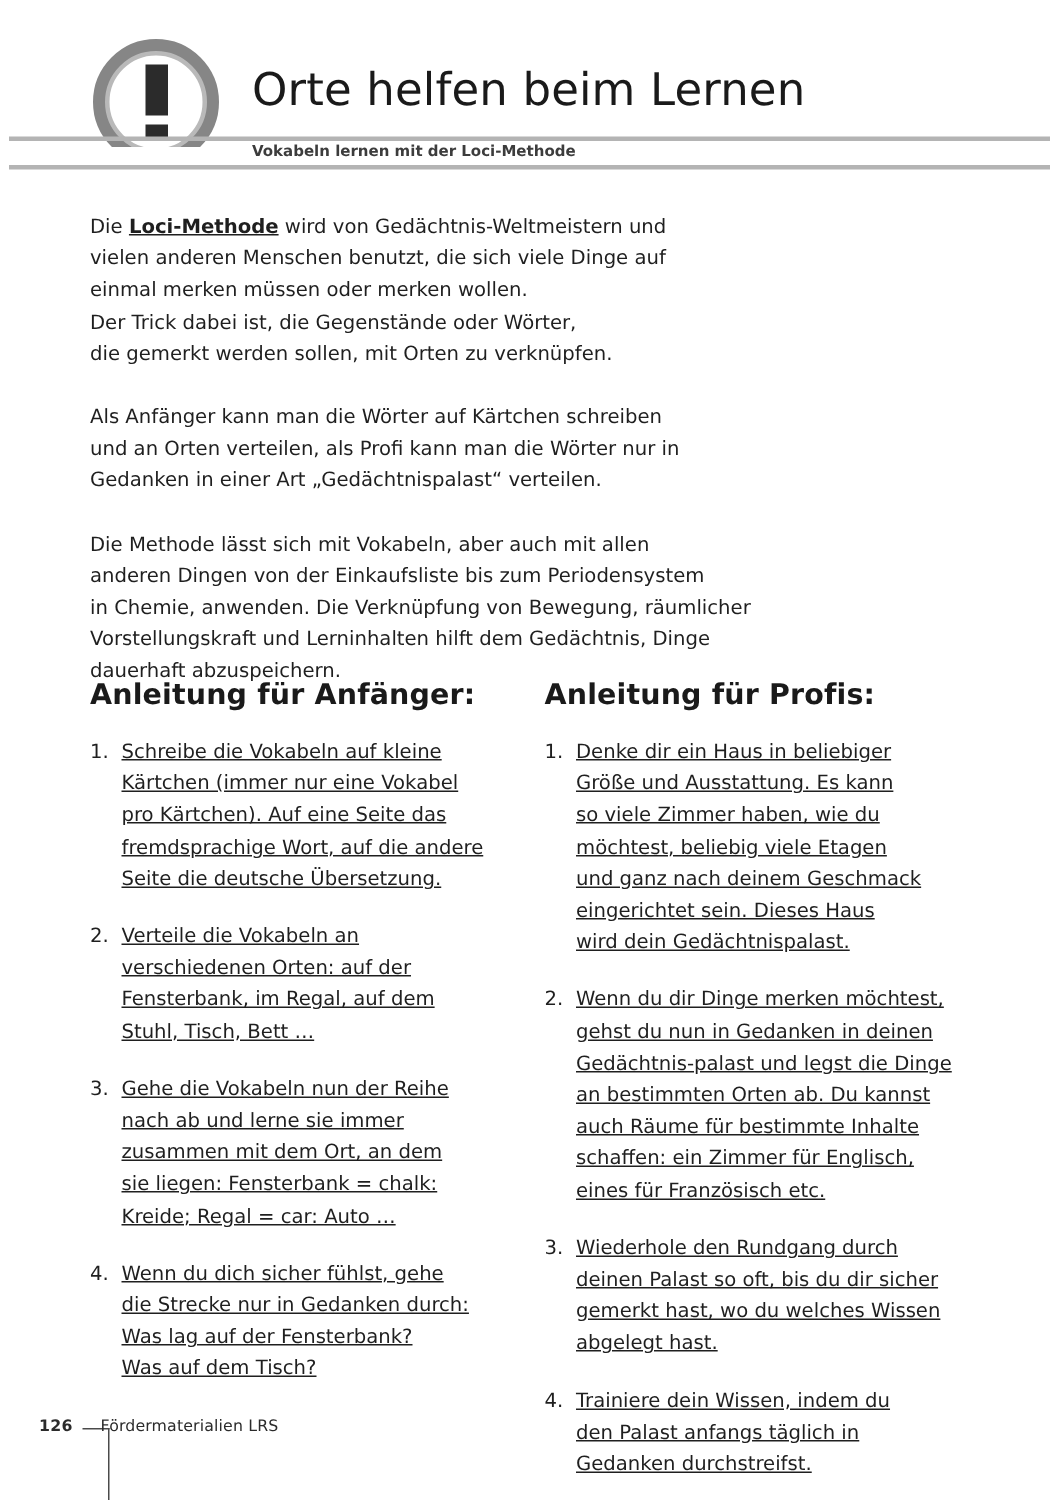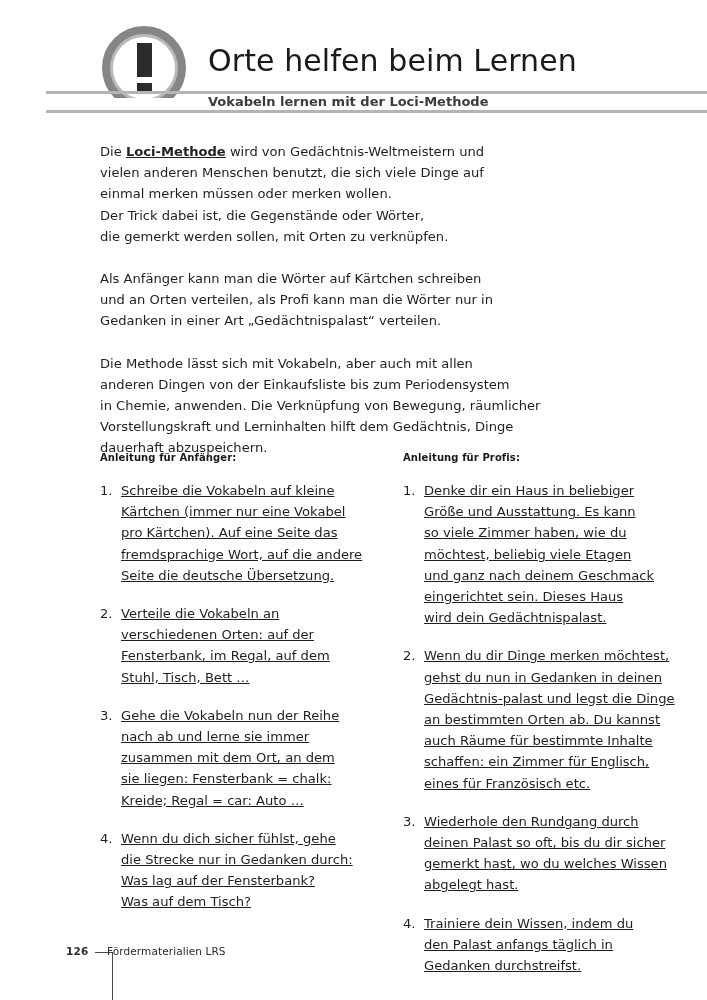--- a/index.html
+++ b/index.html
@@ -14,21 +14,20 @@
     position: relative;
     overflow: hidden;
     font-family: "DejaVu Sans", "Liberation Sans", sans-serif;
     color: #1a1a1a;
     -webkit-font-smoothing: antialiased;
   }
 
   .page {
     position: absolute;
     inset: 0;
-    margin-left: 40px;
   }
 
   
   .header {
     position: absolute;
     left: 0;
     top: 0;
     width: 707px;
     height: 112px;
   }
@@ -99,21 +98,21 @@
   }
   .rule-top { top: 91px; }
   .rule-bottom { top: 110px; }
 
   .subtitle {
     position: absolute;
     left: 168px;
     top: 94px;
     height: 16px;
     line-height: 16px;
-    font-size: 13px;
+    font-size: 10px;
     font-weight: 600;
     color: #3c3c3c;
     white-space: nowrap;
   }
 
   
   .intro {
     position: absolute;
     left: 60px;
     top: 141px;
@@ -141,21 +140,21 @@
   }
   .col {
     position: absolute;
     top: 0;
   }
   .col-left  { left: 0px;   width: 290px; }
   .col-right { left: 303px; width: 300px; }
 
   .col-heading {
     margin: 0 0 17px 0;
-    font-size: 10px;
+    font-size: 19px;
     font-weight: 600;
     color: #1a1a1a;
     letter-spacing: 0.1px;
     white-space: nowrap;
   }
 
   ol.steps {
     list-style: none;
     margin: 0;
     padding: 0;

